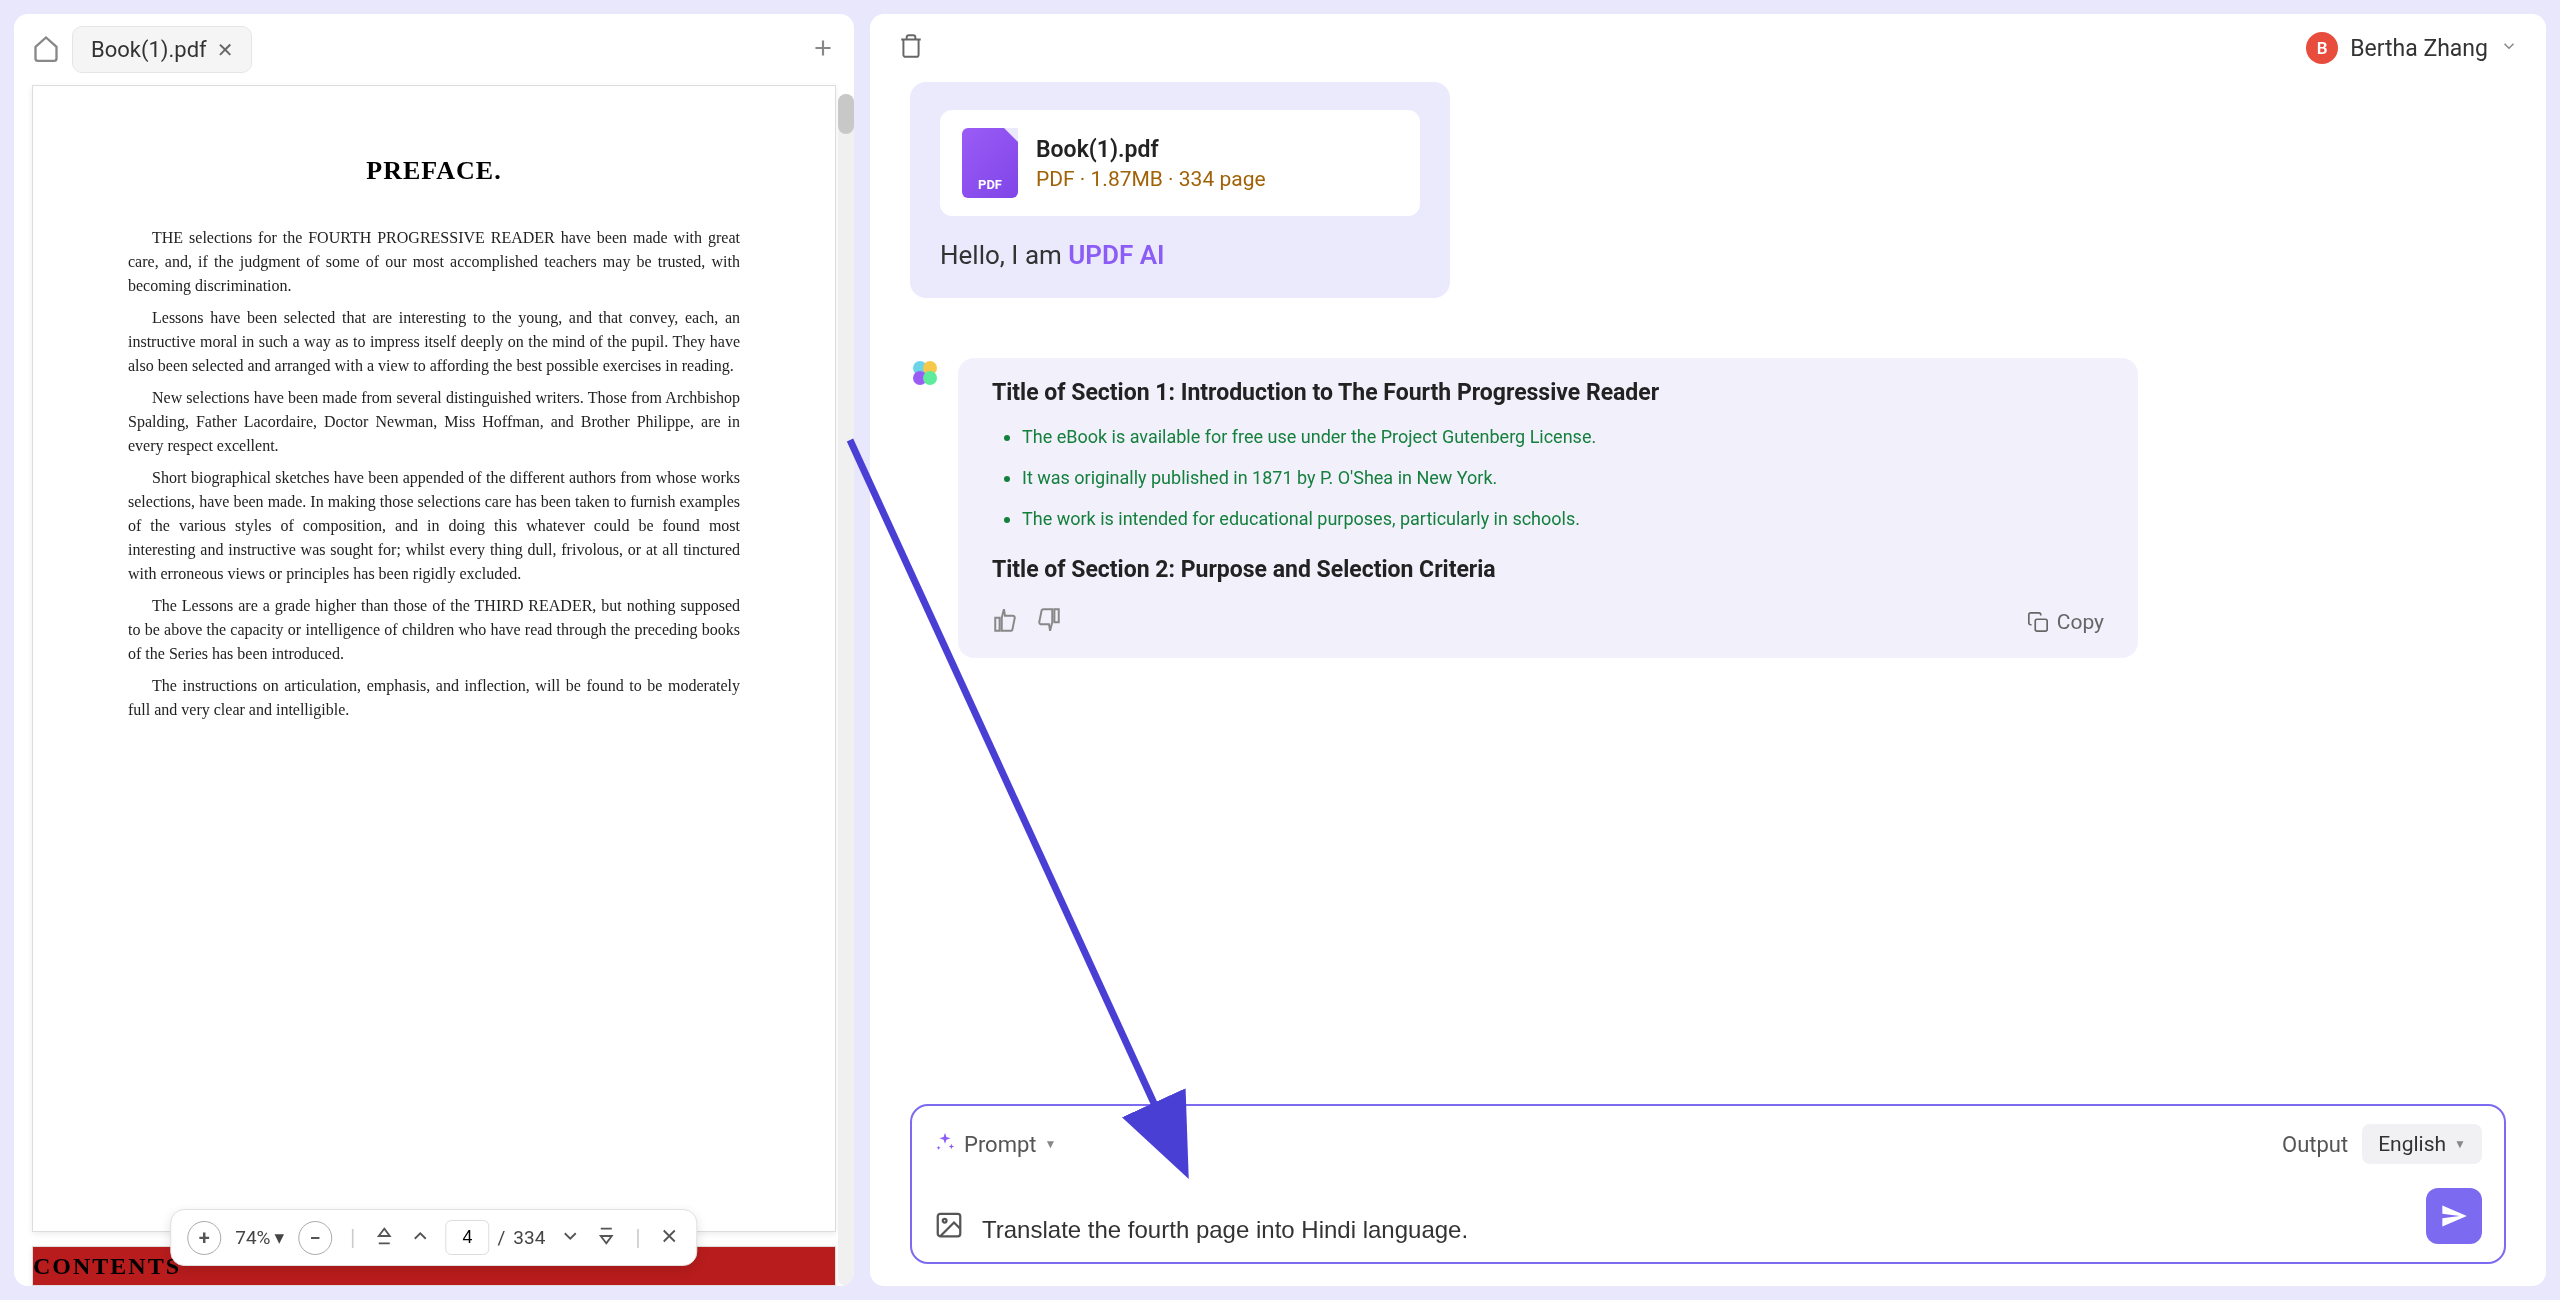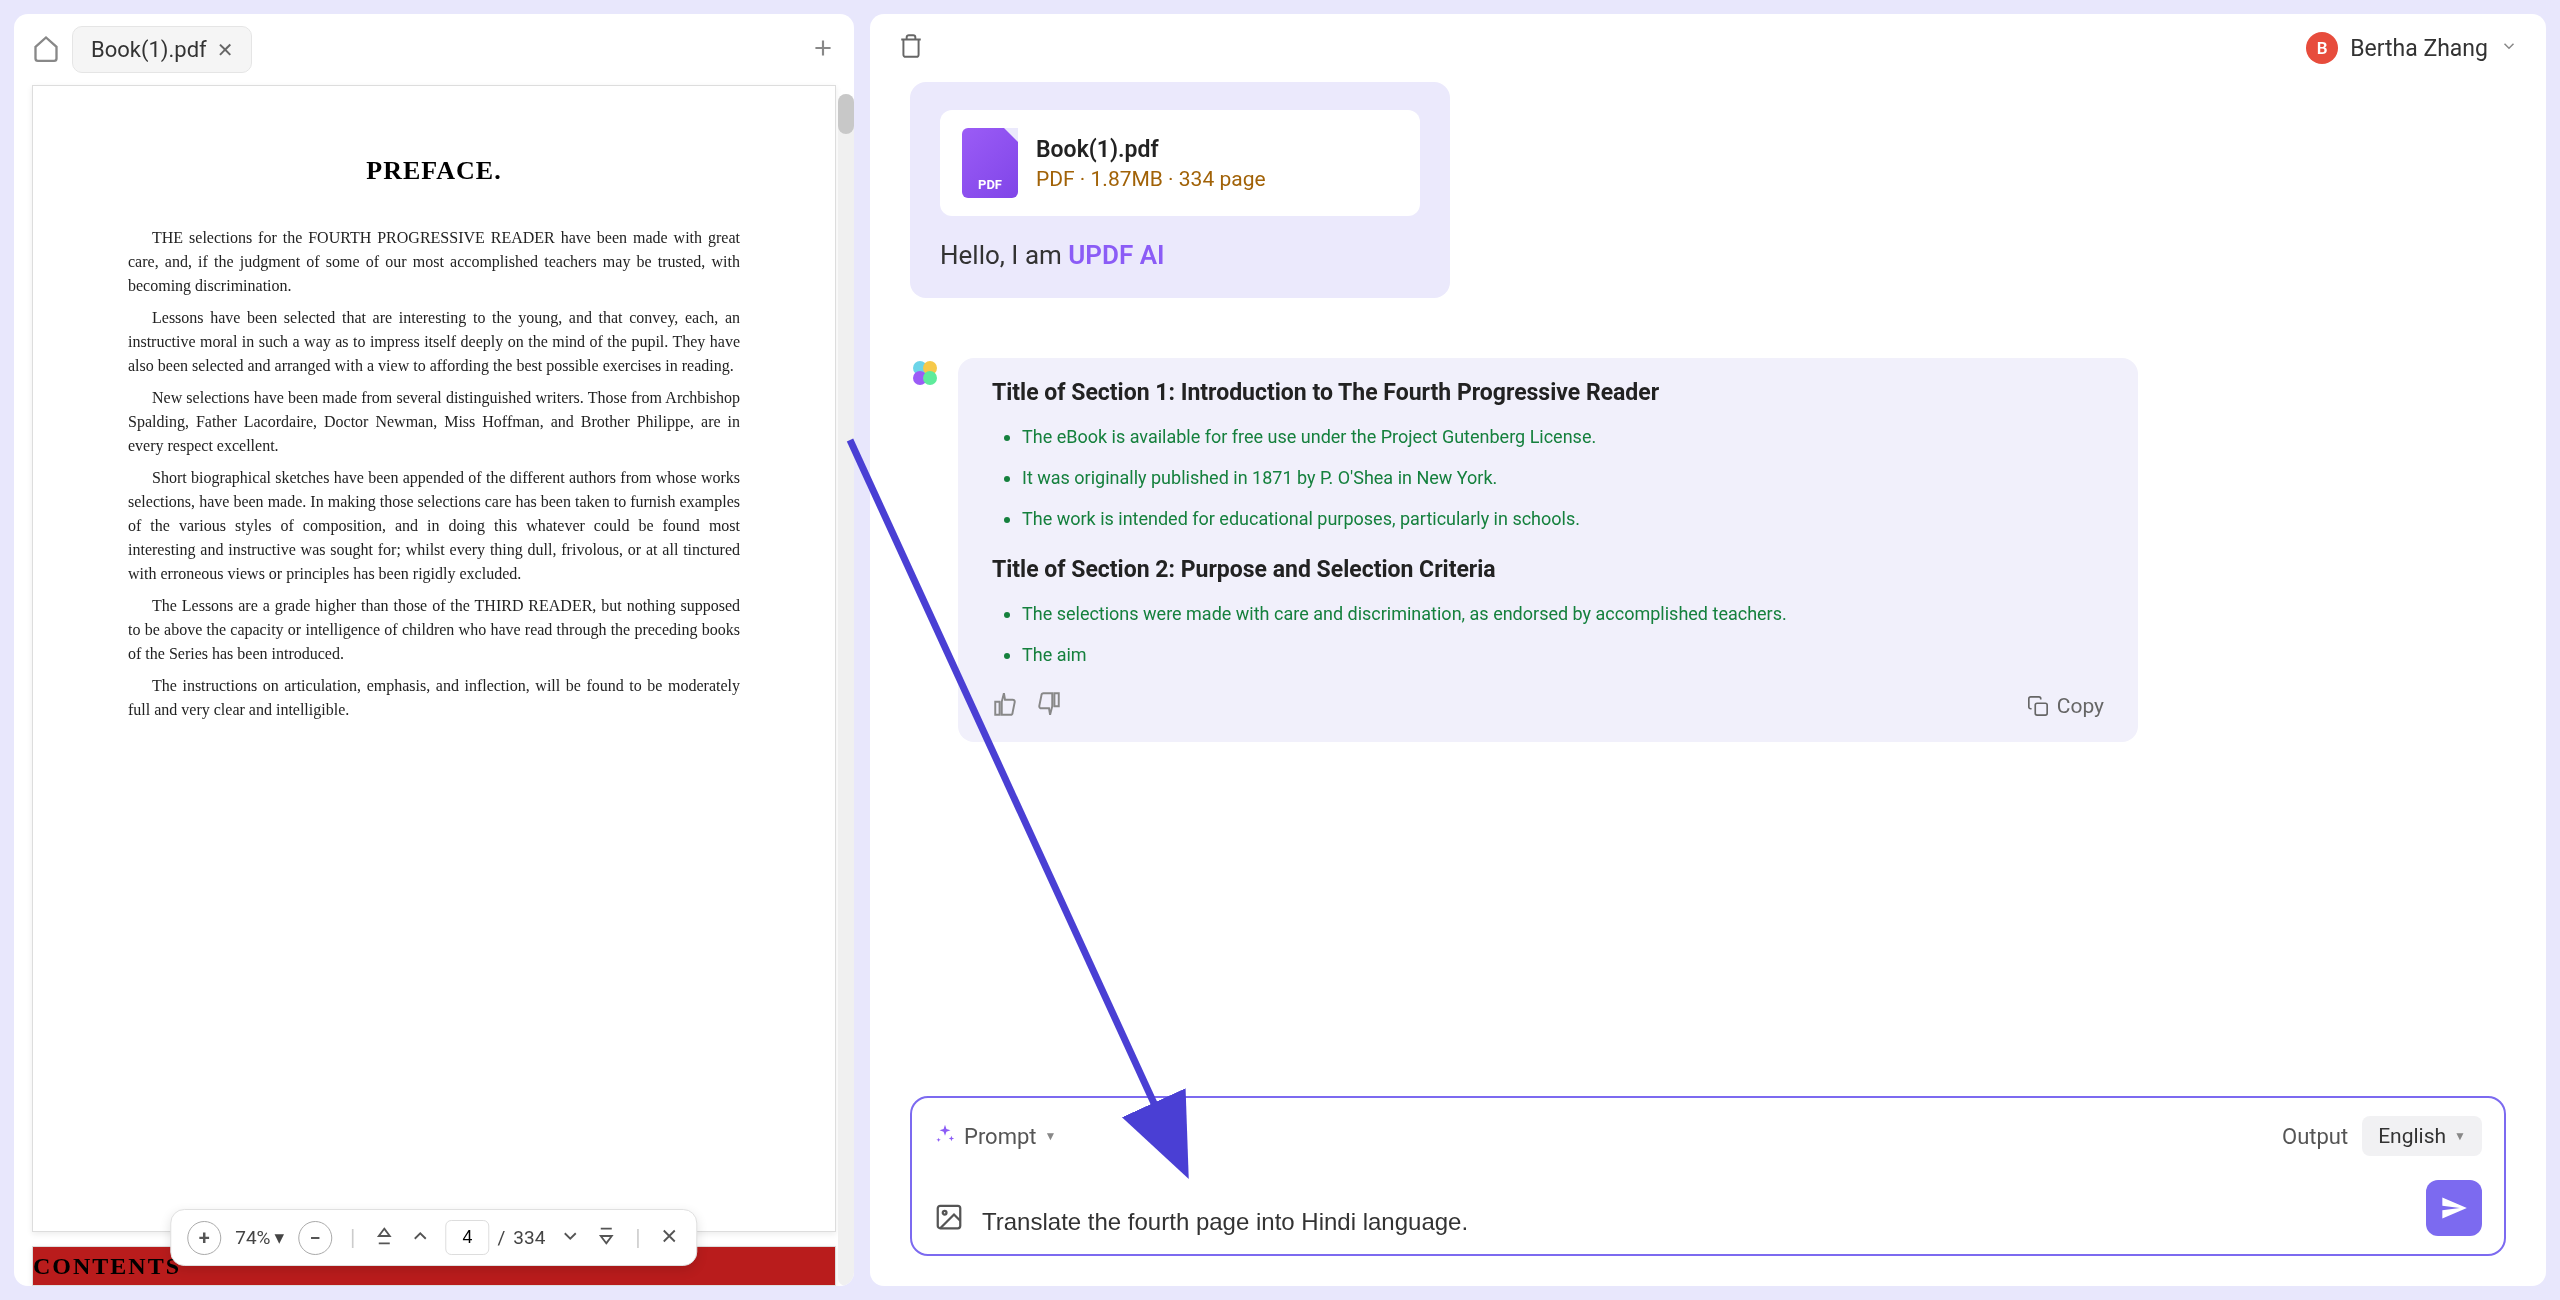--- a/index.html
+++ b/index.html
@@ -216,21 +216,21 @@
   width: 1180px;
 }
 .section-title { font-size: 23px; font-weight: 700; color: #222; margin-bottom: 18px; }
 .bullet-list { list-style: disc; padding-left: 30px; margin-bottom: 24px; }
 .bullet-list li { font-size: 18px; color: #15803d; margin-bottom: 16px; line-height: 1.4; }
 .response-actions { display: flex; align-items: center; gap: 18px; margin-top: 24px; }
 .thumb-btn { cursor: pointer; color: #888; }
 .copy-btn { margin-left: auto; display: flex; align-items: center; gap: 8px; cursor: pointer; color: #666; font-size: 21px; }
 
 .input-area {
-  margin: 20px 40px 30px 40px;
+  margin: 20px 40px 22px 40px;
   border: 2px solid #7c6af0;
   border-radius: 18px;
   padding: 18px 22px;
 }
 .input-top {
   display: flex;
   align-items: center;
 }
 .prompt-selector {
   display: flex;
@@ -413,24 +413,20 @@
             </svg>
         </div>
         <div class="response-bubble">
           <div class="section-title">Title of Section 1: Introduction to The Fourth Progressive Reader</div>
           <ul class="bullet-list">
             <li>The eBook is available for free use under the Project Gutenberg License.</li>
             <li>It was originally published in 1871 by P. O'Shea in New York.</li>
             <li>The work is intended for educational purposes, particularly in schools.</li>
           </ul>
           <div class="section-title">Title of Section 2: Purpose and Selection Criteria</div>
-          <ul class="bullet-list">
-            <li>The selections were made with care and discrimination, as endorsed by accomplished teachers.</li>
-            <li>The aim</li>
-          </ul>
           <div class="response-actions">
             <span class="thumb-btn">
               <svg width="26" height="26" viewBox="0 0 24 24" fill="none" stroke="currentColor" stroke-width="1.8">
                   <path d="M7 10v12H3V10h4zm4-8l1 6h7a2 2 0 012 2l-2 10a2 2 0 01-2 2H9V10l2-8z"></path>
                 </svg>
             </span>
             <span class="thumb-btn">
               <svg width="26" height="26" viewBox="0 0 24 24" fill="none" stroke="currentColor" stroke-width="1.8">
                   <path d="M17 14V2h4v12h-4zm-4 8l-1-6H5a2 2 0 01-2-2l2-10a2 2 0 012-2h8v12l-2 8z"></path>
                 </svg>

